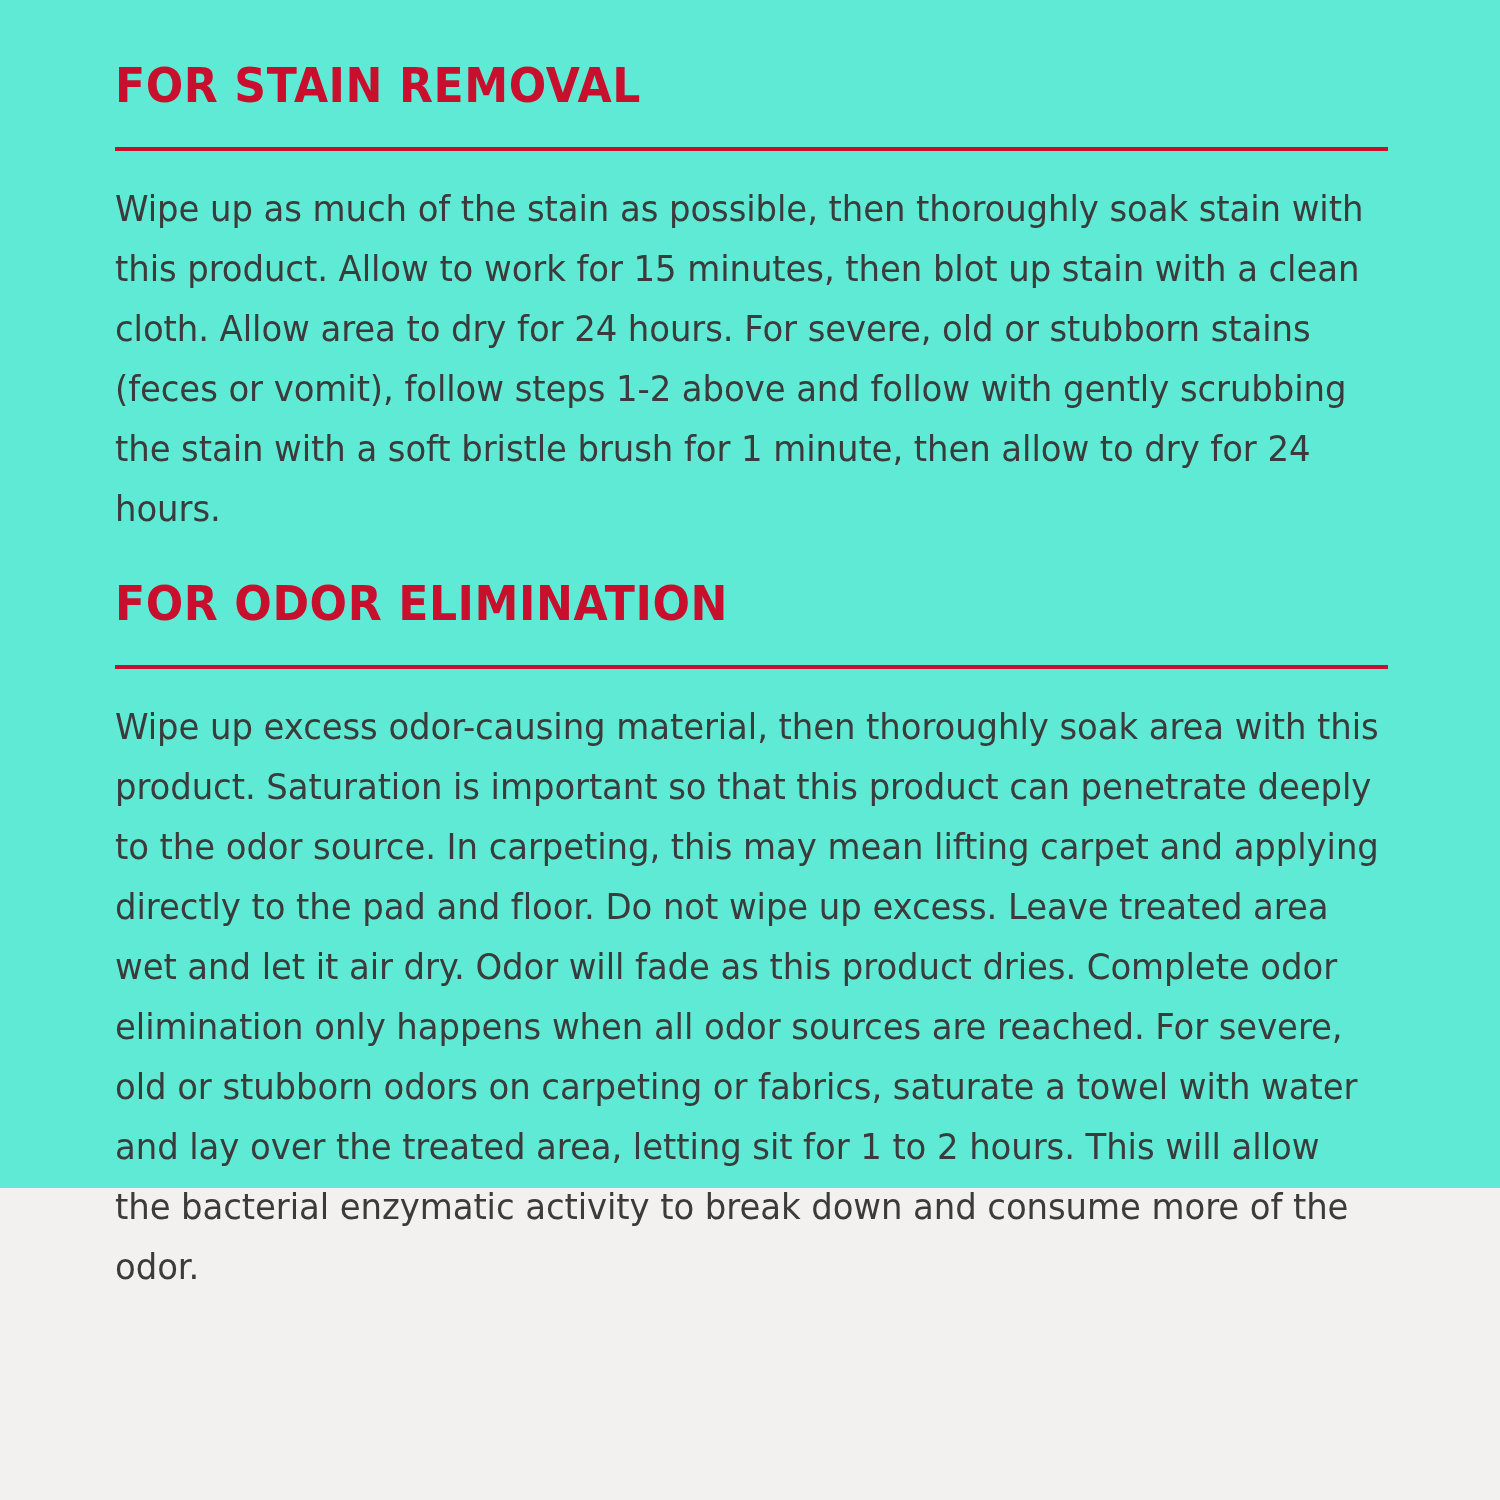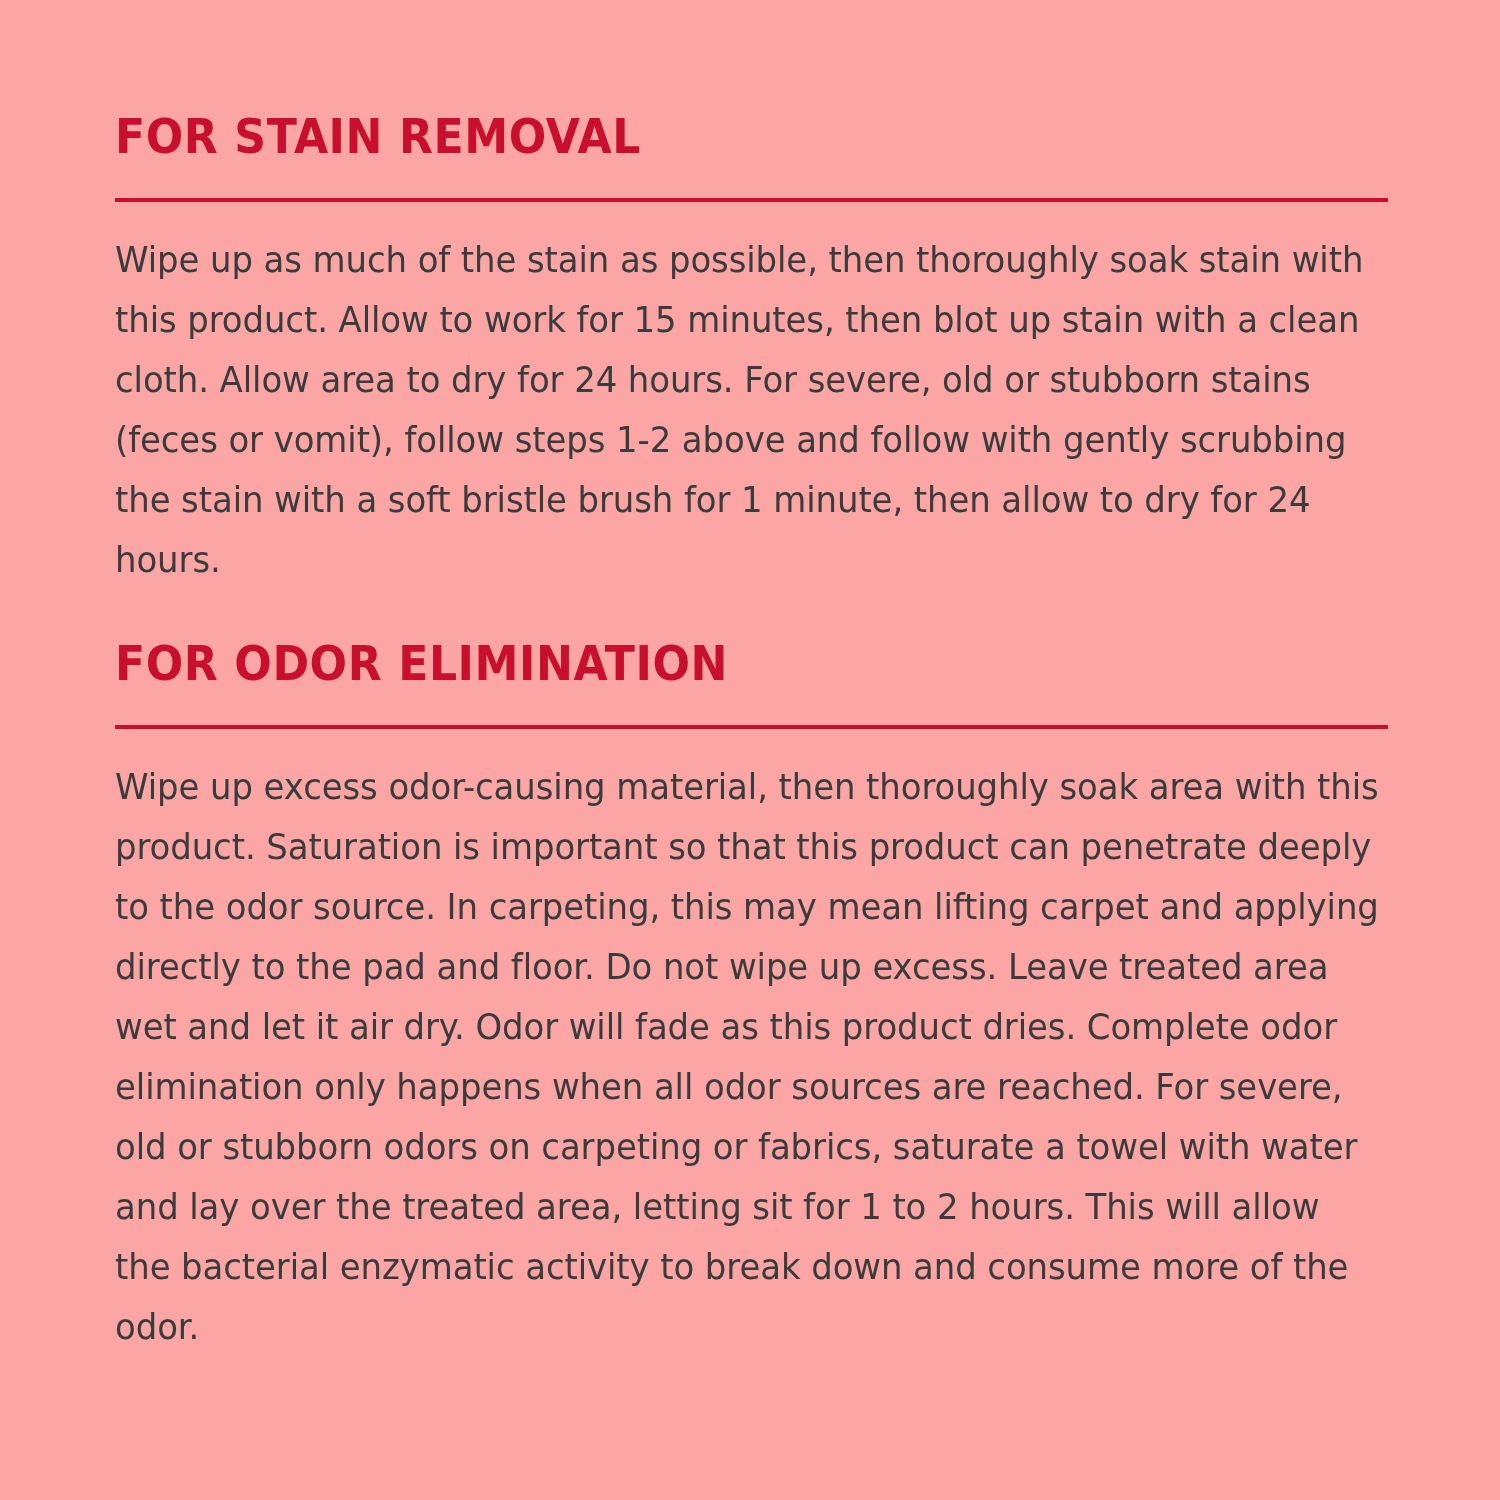--- a/index.html
+++ b/index.html
@@ -9,29 +9,29 @@
   body {
     width: 1500px;
     height: 1500px;
     background: #f2f1f0;
     font-family: "Liberation Sans", sans-serif;
     overflow: hidden;
   }
   .page {
     box-sizing: border-box;
     width: 1500px;
-    height: 1500px;
-    padding: 108px 115px 0 115px;
-    background: #fca5a5;
+    height: 1188px;
+    padding: 57px 115px 0 115px;
+    background: #5eead4;
   }
   .section {
     width: 1273px;
   }
   .section + .section {
-    margin-top: 45px;
+    margin-top: 36px;
   }
   .section-heading {
     color: #c8102e;
     font-family: "DejaVu Sans", sans-serif;
     font-weight: bold;
     font-size: 48px;
     line-height: 56px;
     letter-spacing: 0.6px;
     text-transform: uppercase;
     transform: scaleX(0.92);

